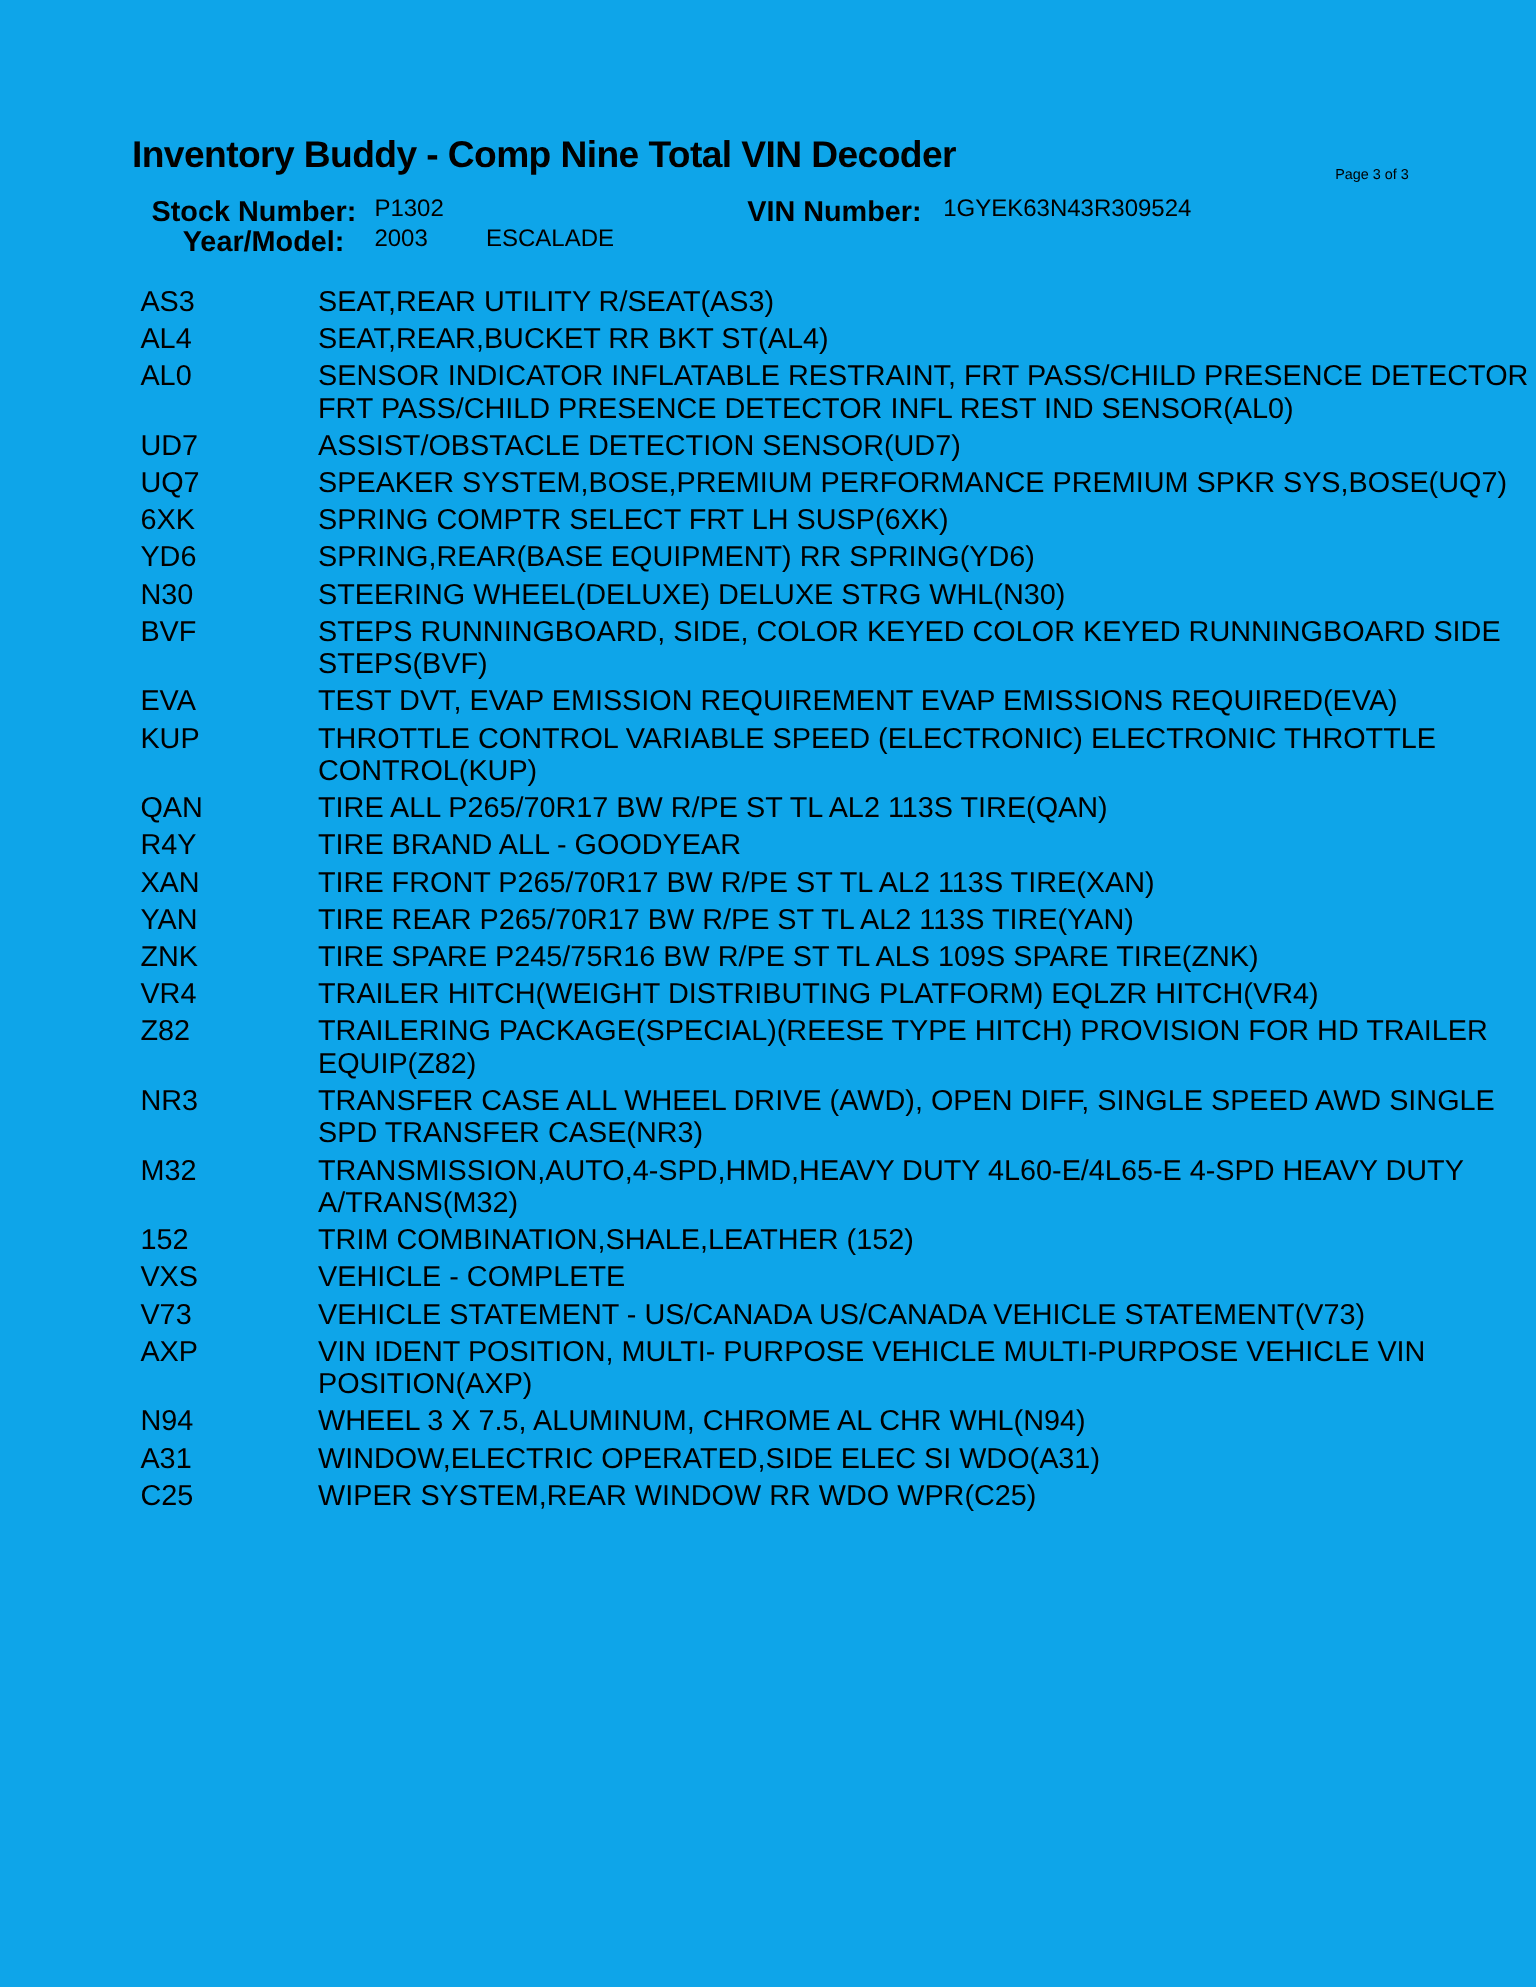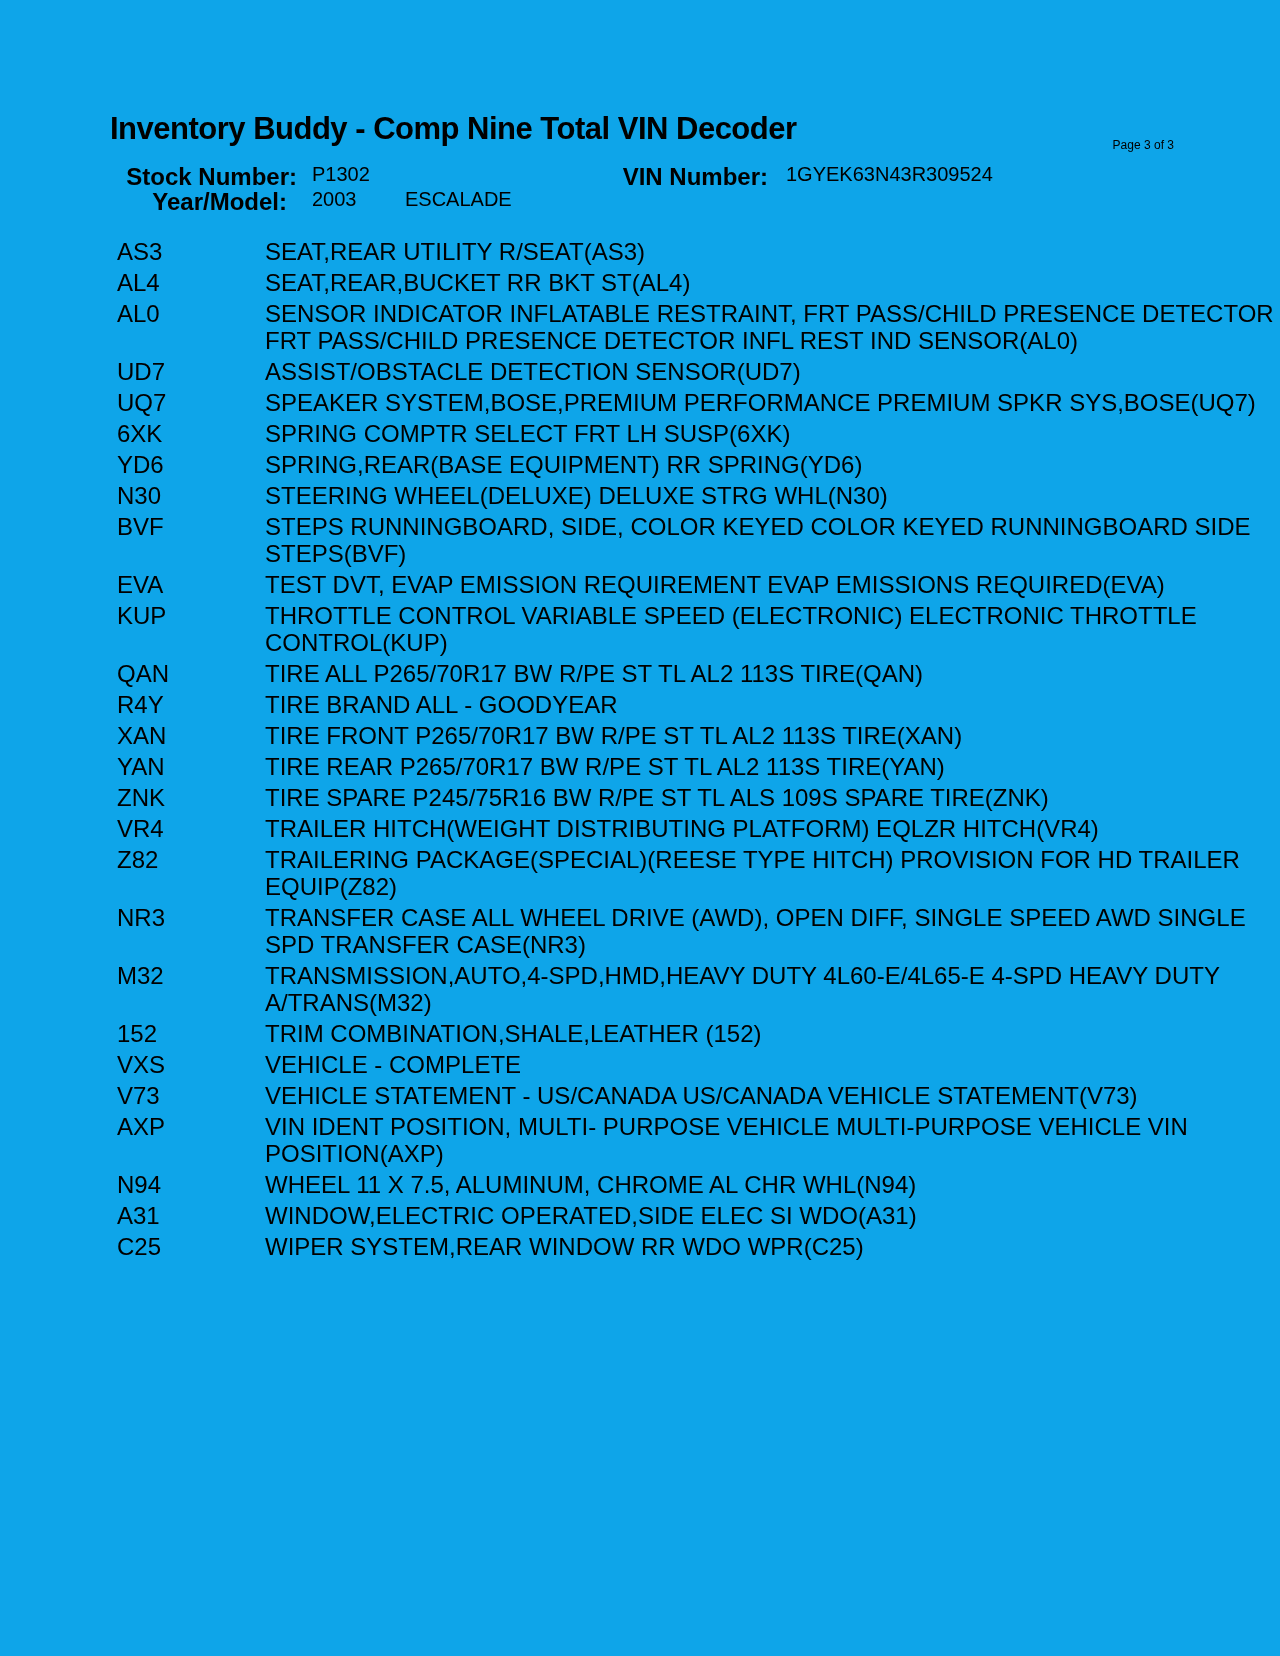--- a/index.html
+++ b/index.html
@@ -258,21 +258,21 @@
     <div class="code">AXP</div>
     <div class="desc">
           <div>VIN IDENT POSITION, MULTI- PURPOSE VEHICLE MULTI-PURPOSE VEHICLE VIN</div>
           <div>POSITION(AXP)</div>
         </div>
   </div>
 
   <div class="row">
     <div class="code">N94</div>
     <div class="desc">
-          <div>WHEEL 11 X 7.5, ALUMINUM, CHROME AL CHR WHL(N94)</div>
+          <div>WHEEL 3 X 7.5, ALUMINUM, CHROME AL CHR WHL(N94)</div>
         </div>
   </div>
 
   <div class="row">
     <div class="code">A31</div>
     <div class="desc">
           <div>WINDOW,ELECTRIC OPERATED,SIDE ELEC SI WDO(A31)</div>
         </div>
   </div>
 

